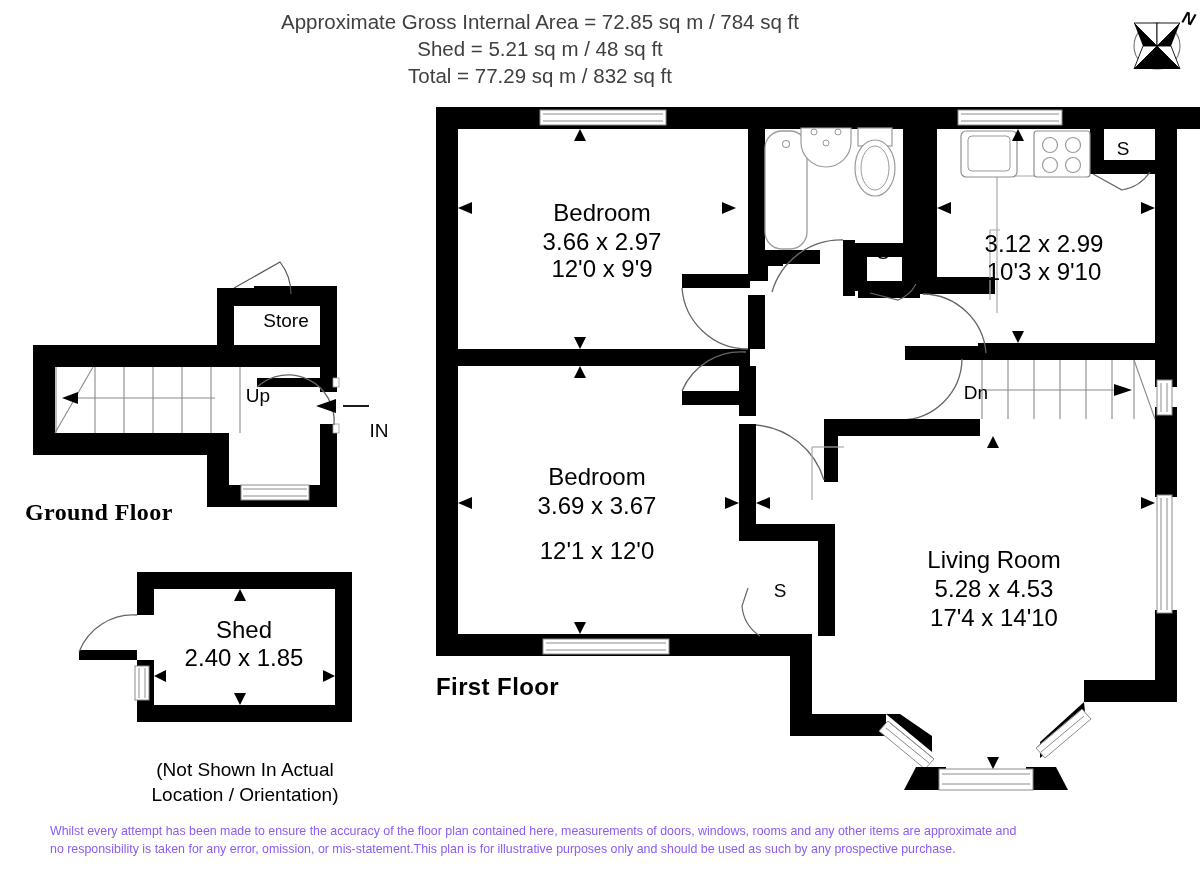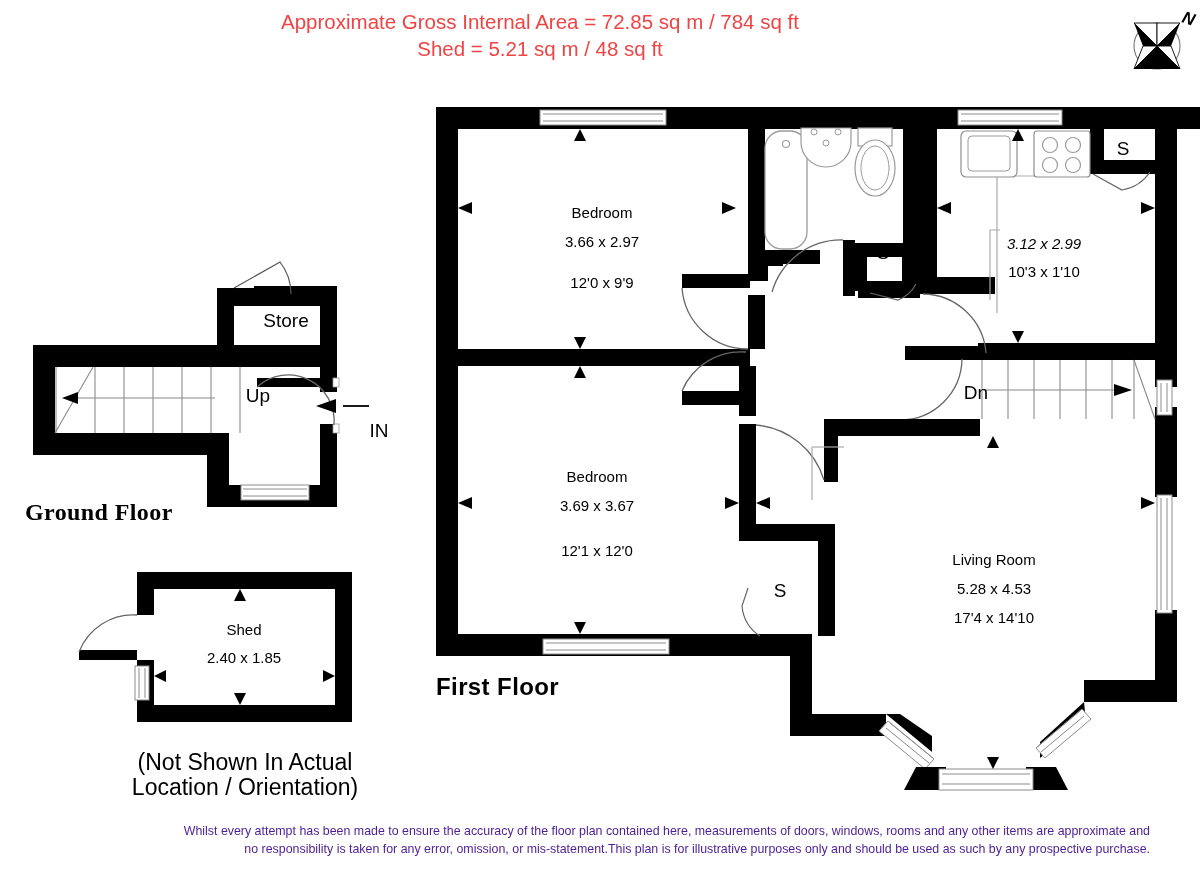--- a/index.html
+++ b/index.html
@@ -19,21 +19,21 @@
     overflow: hidden;
   }
   .hdr {
     position: absolute;
     left: 0;
     top: 8px;
     width: 1080px;
     text-align: center;
     font-size: 20.5px;
     line-height: 27px;
-    color: #ef4444;
+    color: #404040;
   }
   .hdr div { white-space: nowrap; }
 
   .compass {
     position: absolute;
     left: 1124px;
     top: 4px;
     width: 76px;
     height: 76px;
   }
@@ -47,51 +47,53 @@
   }
 
   .lbl {
     position: absolute;
     font-size: 20px;
     line-height: 25px;
     text-align: center;
     white-space: nowrap;
     color: #000;
   }
-  .lbl.room { font-size: 15px; }
+  .lbl.room { font-size: 24px; }
   .lbl.floortitle {
     font-size: 24px;
     font-weight: bold;
     letter-spacing: 0.4px;
   }
   .lbl.small { font-size: 19px; padding-left: 16px; }
   .lbl.cupboard { font-size: 19px; }
   .lbl.note {
-    font-size: 23px;
+    font-size: 19px;
     line-height: 26px;
+    margin-top: 8px;
   }
   .disclaimer {
     position: absolute;
     left: 50px;
     top: 822px;
     width: 1100px;
-    text-align: right;
+    text-align: left;
     font-size: 12.4px;
     line-height: 18px;
-    color: #4c1d95;
+    color: #8b5cf6;
   }
 </style>
 </head>
 <body>
 
 <div id="page">
 
   <div class="hdr">
     <div>Approximate Gross Internal Area = 72.85 sq m / 784 sq ft</div>
     <div>Shed = 5.21 sq m / 48 sq ft</div>
+    <div>Total = 77.29 sq m / 832 sq ft</div>
   </div>
 
   <svg class="compass" viewBox="0 0 76 76">
     <circle cx="33" cy="42" r="23" fill="none" stroke="#777" stroke-width="1.1"></circle>
 
     <polygon points="33,42 10,19 19,42" fill="#000"></polygon>
     <polygon points="33,42 10,19 33,19" fill="#fff" stroke="#000" stroke-width="0.9"></polygon>
     <polygon points="33,42 56,19 47,42" fill="#000"></polygon>
     <polygon points="33,42 56,19 33,19" fill="#fff" stroke="#000" stroke-width="0.9"></polygon>
     <polygon points="33,42 10,65 19,42" fill="#fff" stroke="#000" stroke-width="0.9"></polygon>
@@ -353,28 +355,28 @@
   <div class="lbl small" style="left:343px; top:418px; width:40px; text-align:center;">IN</div>
   <div class="lbl floortitle" style="left:25px; top:500px; width:260px; text-align:left;font-family:Liberation Serif, serif;">Ground Floor</div>
 
   <div class="lbl room" style="left:145px; top:617px; width:198px;">Shed</div>
   <div class="lbl room" style="left:145px; top:645px; width:198px;">2.40 x 1.85</div>
   <div class="lbl note" style="left:60px; top:749px; width:370px;">(Not Shown In Actual</div>
   <div class="lbl note" style="left:60px; top:774px; width:370px;">Location / Orientation)</div>
 
   <div class="lbl room" style="left:498px; top:200px; width:208px;">Bedroom</div>
   <div class="lbl room" style="left:498px; top:229px; width:208px;">3.66 x 2.97</div>
-  <div class="lbl room" style="left:498px; top:270px; width:208px;text-align:center;">12'0 x 9'9</div>
+  <div class="lbl room" style="left:498px; top:256px; width:208px;text-align:center;">12'0 x 9'9</div>
 
   <div class="lbl room" style="left:493px; top:464px; width:208px;">Bedroom</div>
   <div class="lbl room" style="left:493px; top:493px; width:208px;">3.69 x 3.67</div>
   <div class="lbl room" style="left:493px; top:522px; width:208px;margin-top:16px;">12'1 x 12'0</div>
 
-  <div class="lbl room" style="left:940px; top:231px; width:208px;font-style:italic;">3.12 x 2.99</div>
-  <div class="lbl room" style="left:940px; top:259px; width:208px;">10'3 x 1'10</div>
+  <div class="lbl room" style="left:940px; top:231px; width:208px;">3.12 x 2.99</div>
+  <div class="lbl room" style="left:940px; top:259px; width:208px;">10'3 x 9'10</div>
 
   <div class="lbl room" style="left:884px; top:547px; width:220px;">Living Room</div>
   <div class="lbl room" style="left:884px; top:576px; width:220px;">5.28 x 4.53</div>
   <div class="lbl room" style="left:884px; top:605px; width:220px;">17'4 x 14'10</div>
 
   <div class="lbl cupboard" style="left:1101px; top:136px; width:44px;">S</div>
   <div class="lbl cupboard" style="left:861px; top:240px; width:44px;">S</div>
   <div class="lbl cupboard" style="left:758px; top:578px; width:44px;">S</div>
 
   <div class="lbl small" style="left:936px; top:380px; width:48px;">Dn</div>

